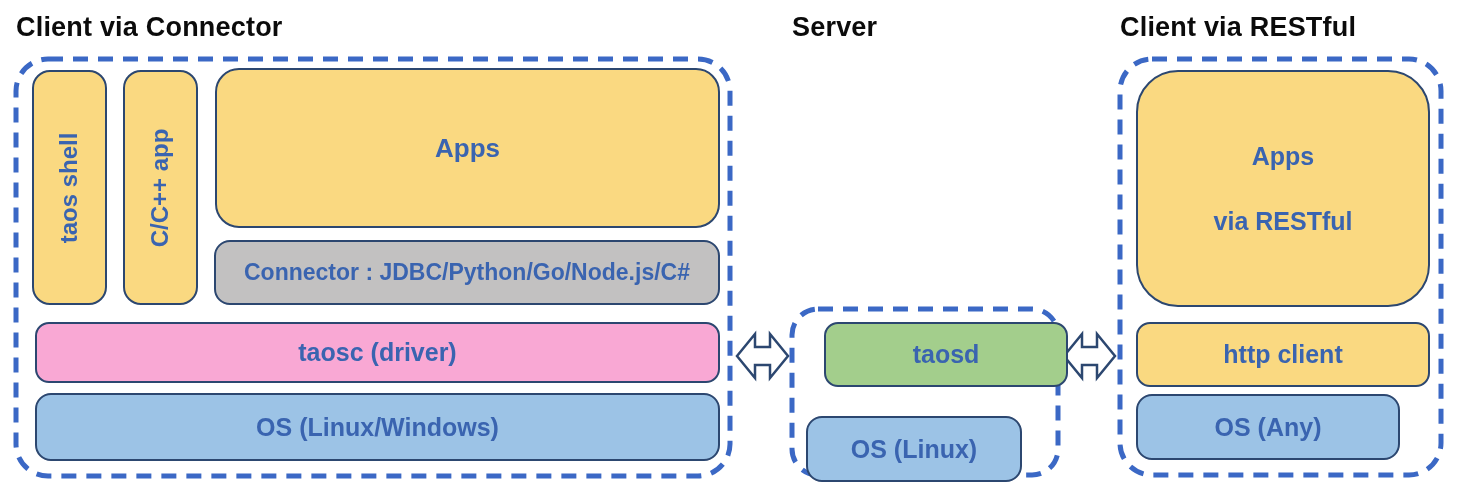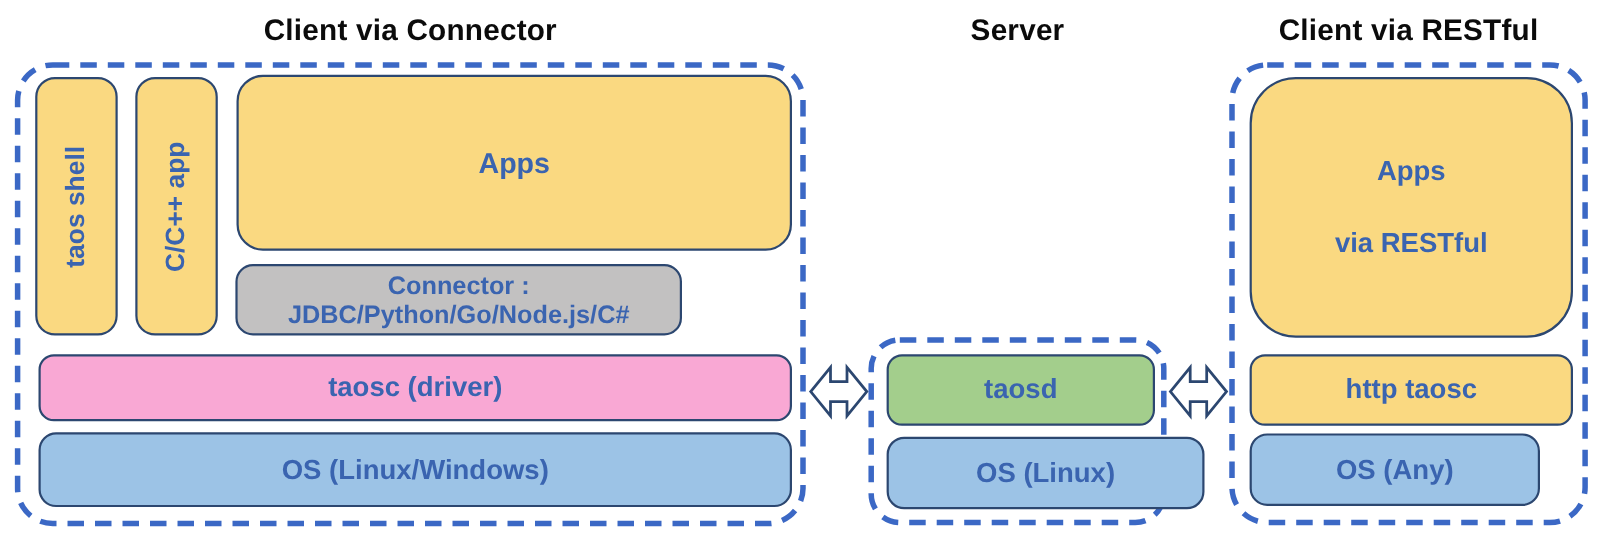--- a/index.html
+++ b/index.html
@@ -6,21 +6,20 @@
   #stage{
     position:relative;
     width:1467px;height:498px;
     background:#ffffff;
     font-family:"Liberation Sans", sans-serif;
     overflow:hidden;
   }
   .title{
     position:absolute;
     top:12px;
-    text-align:center;
     font-size:27px;
     font-weight:bold;
     color:#0b0b0b;
     letter-spacing:0.2px;
   }
   .box{
     position:absolute;
     box-sizing:border-box;
     border:2.5px solid #2C4770;
     display:flex;
@@ -66,44 +65,44 @@
 
     <div class="box yellow" style="left:32px;top:70px;width:75px;height:235px;border-radius:18px;">
       <span class="vlabel">taos shell</span>
     </div>
     <div class="box yellow" style="left:123px;top:70px;width:75px;height:235px;border-radius:18px;">
       <span class="vlabel">C/C++ app</span>
     </div>
     <div class="box yellow" style="left:215px;top:68px;width:505px;height:160px;border-radius:24px;font-size:26px;">
       <span>Apps</span>
     </div>
-    <div class="box gray" style="left:214px;top:240px;width:406px;height:65px;border-radius:16px;font-size:23px;">
+    <div class="box gray" style="left:214px;top:240px;width:506px;height:65px;border-radius:16px;font-size:23px;">
       <span>Connector : JDBC/Python/Go/Node.js/C#</span>
     </div>
     <div class="box orange" style="left:35px;top:322px;width:685px;height:61px;border-radius:14px;">
       <span>taosc (driver)</span>
     </div>
     <div class="box blue" style="left:35px;top:393px;width:685px;height:68px;border-radius:16px;">
       <span>OS (Linux/Windows)</span>
     </div>
 
-    <div class="box green" style="left:806px;top:322px;width:244px;height:65px;border-radius:14px;">
+    <div class="box green" style="left:824px;top:322px;width:244px;height:65px;border-radius:14px;">
       <span>taosd</span>
     </div>
-    <div class="box blue" style="left:806px;top:397px;width:289px;height:66px;border-radius:16px;">
+    <div class="box blue" style="left:806px;top:416px;width:216px;height:66px;border-radius:16px;">
       <span>OS (Linux)</span>
     </div>
 
     <div class="box yellow two-line" style="left:1136px;top:70px;width:294px;height:237px;border-radius:42px;">
       <span>
         <span style="display:block;">Apps</span>
         <span style="display:block;margin-top:32px;">via RESTful</span>
       </span>
     </div>
     <div class="box yellow" style="left:1136px;top:322px;width:294px;height:65px;border-radius:14px;">
-      <span>http taosc</span>
+      <span>http client</span>
     </div>
     <div class="box blue" style="left:1136px;top:394px;width:264px;height:66px;border-radius:16px;">
       <span>OS (Any)</span>
     </div>
   </div>
 
 </div>
 
 </body></html>

